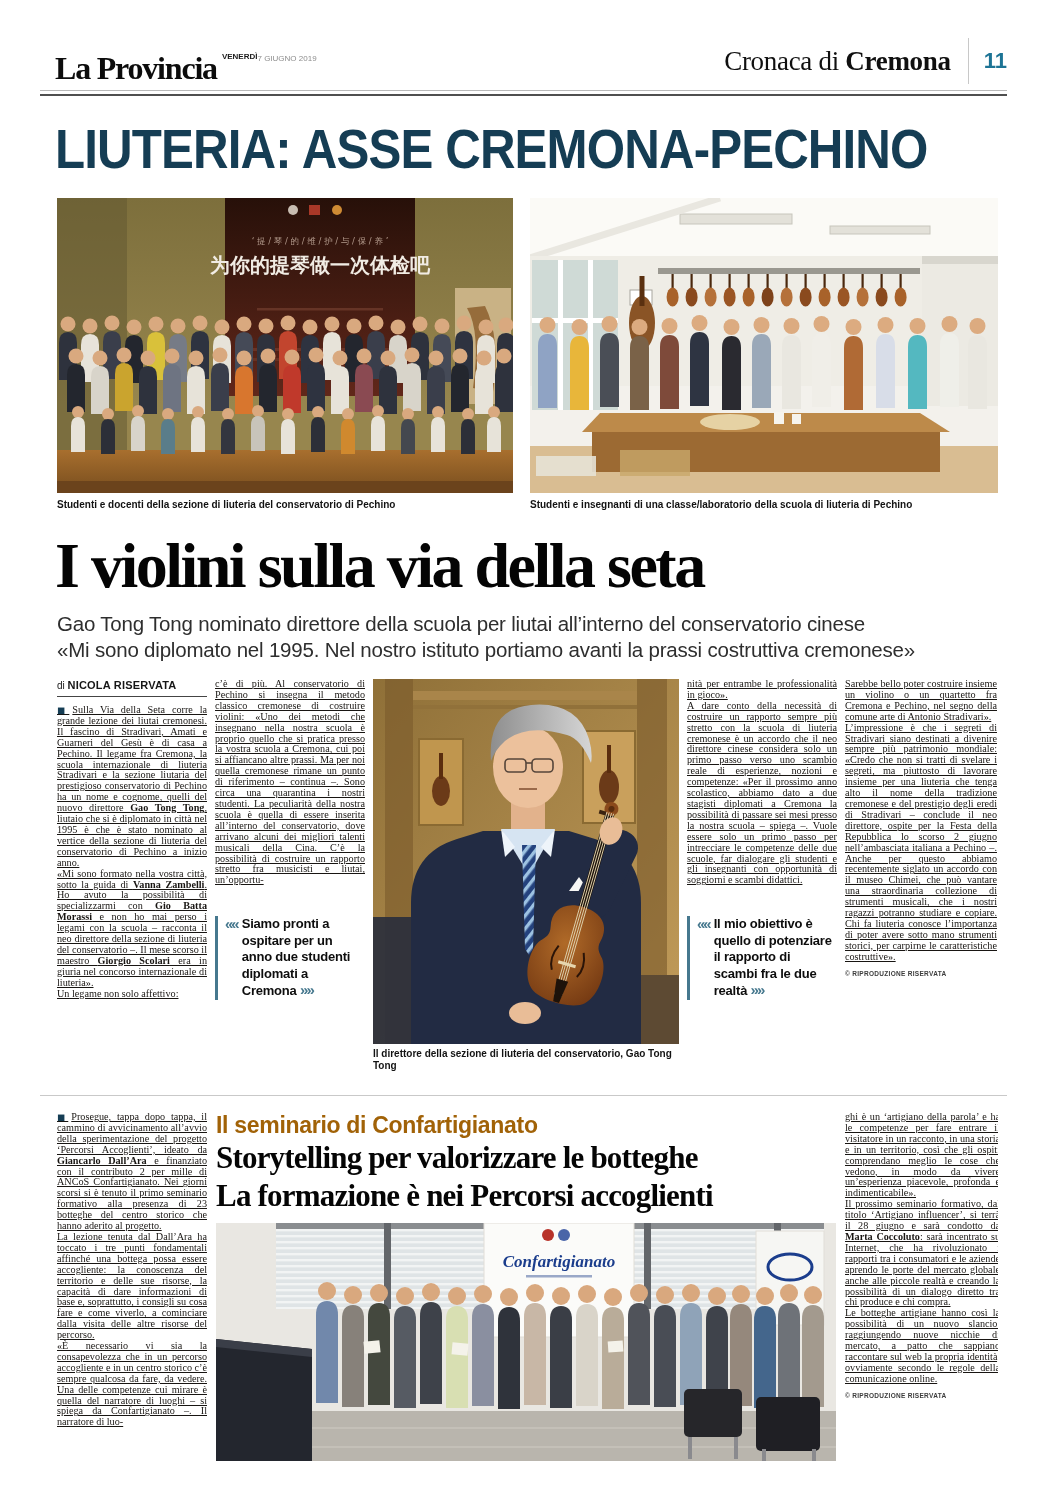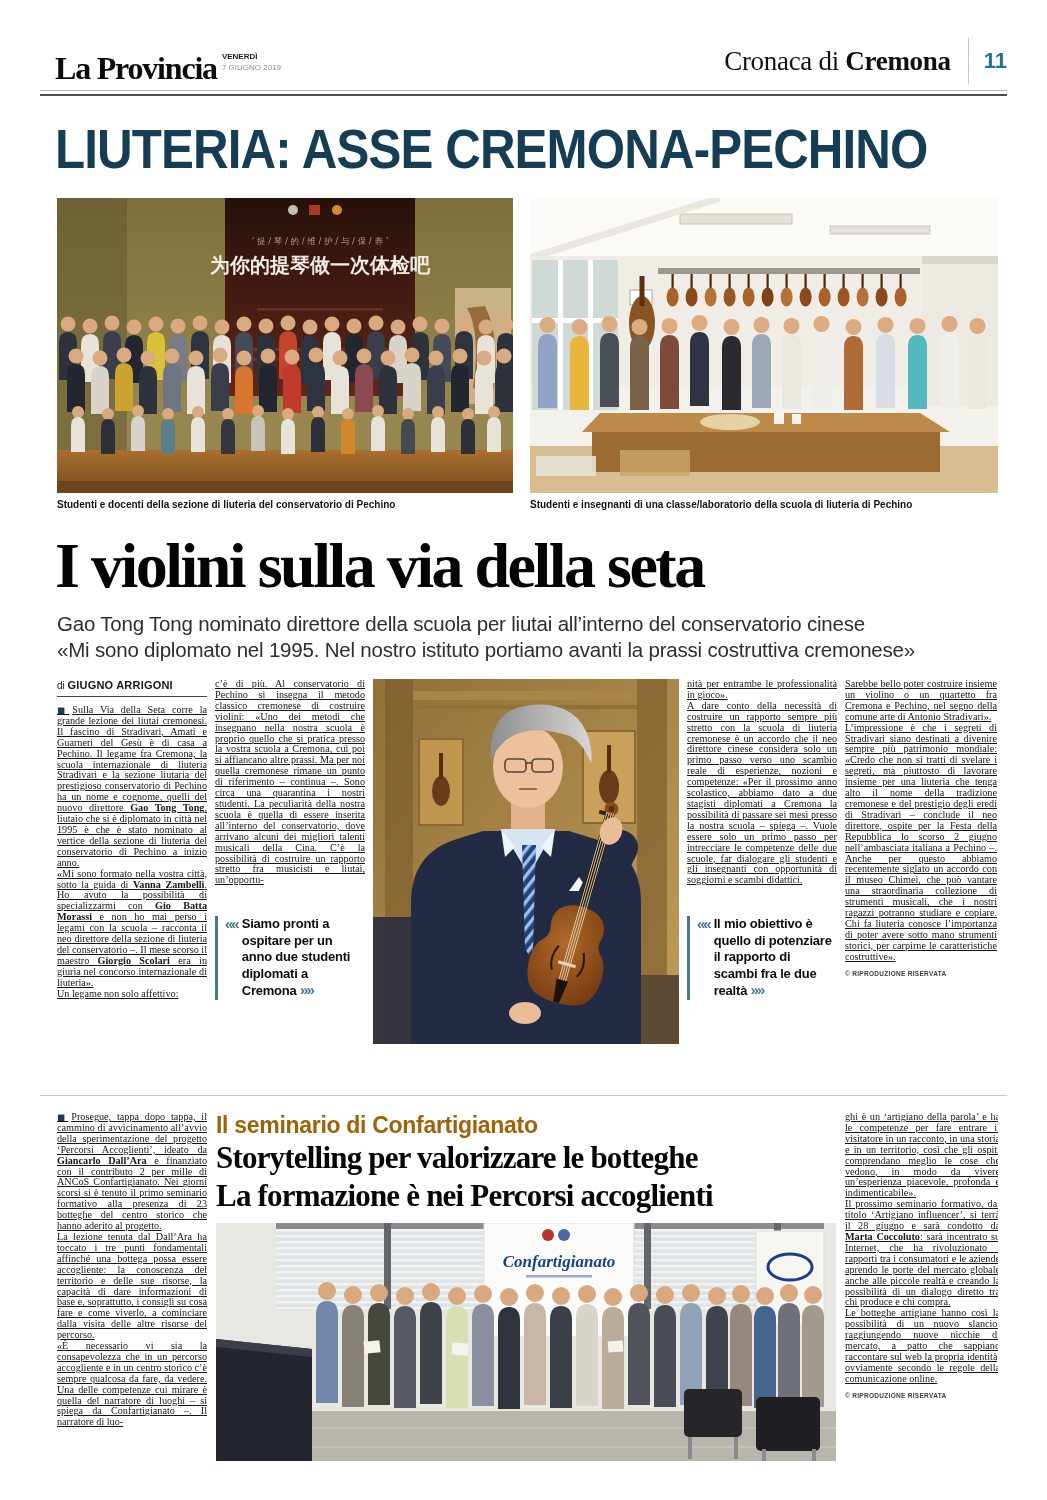--- a/index.html
+++ b/index.html
@@ -4,21 +4,21 @@
 <style>
   html,body{margin:0;padding:0;background:#ffffff;}
   .page{position:relative;width:1047px;height:1500px;background:#fff;overflow:hidden;
         font-family:"Liberation Serif",serif;color:#151311;}
 
   
   .hdr{display:flex;justify-content:space-between;align-items:flex-end;
        margin:34px 40px 0 55px;height:50px;}
   .masthead-wrap{display:flex;align-items:flex-start;gap:5px;}
   .masthead{font:700 32px/32px "Liberation Serif",serif;letter-spacing:-1.2px;color:#0c0c0c;}
-  .dateline{display:flex;flex-direction:column;line-height:9px;padding-bottom:3px;}
+  .dateline{display:flex;flex-direction:row;line-height:9px;padding-bottom:3px;}
   .dateline .day{font:700 8px "Liberation Sans",sans-serif;color:#1a1a1a;}
   .dateline .date{font:400 8px "Liberation Sans",sans-serif;color:#8d8d8d;margin-top:2px;}
   .section-wrap{display:flex;align-items:center;}
   .section{font:400 27px/30px "Liberation Serif",serif;color:#101010;letter-spacing:-0.3px;}
   .section b{font-weight:700;}
   .vrule{width:1px;height:46px;background:#c8c8c8;margin:0 15px 0 17px;}
   .pagenum{font:700 22px "Liberation Sans",sans-serif;color:#1d7495;}
   .hdr-rule{margin:6px 40px 0 40px;border-top:1px solid #b9b9b9;height:3px;border-bottom:2px solid #4f4f4f;}
 
   
@@ -263,21 +263,21 @@
 
   <h2 class="article-title">I violini sulla via della seta</h2>
   <p class="subtitle">
     <span>Gao Tong Tong nominato direttore della scuola per liutai all’interno del conservatorio cinese</span><br>
     <span>«Mi sono diplomato nel 1995. Nel nostro istituto portiamo avanti la prassi costruttiva cremonese»</span>
   </p>
 
   <div class="article-cols">
 
     <div class="bodycol">
-      <div class="byline"><span>di </span><b>GIUGNO ARRIGONI</b></div>
+      <div class="byline"><span>di </span><b>NICOLA RISERVATA</b></div>
       <p><span class="sq">■</span><span>Sulla Via della Seta corre la grande lezione dei liutai cremonesi. Il fascino di Stradivari, Amati e Guarneri del Gesù è di casa a Pechino. Il legame fra Cremona, la scuola internazionale di liuteria Stradivari e la sezione liutaria del prestigioso conservatorio di Pechino ha un nome e cognome, quelli del nuovo direttore </span><b>Gao Tong Tong</b><span>, liutaio che si è diplomato in città nel 1995 è che è stato nominato al vertice della sezione di liuteria del conservatorio di Pechino a inizio anno.</span></p>
       <p><span>«Mi sono formato nella vostra città, sotto la guida di </span><b>Vanna Zambelli</b><span>. Ho avuto la possibilità di specializzarmi con </span><b>Gio Batta Morassi</b><span> e non ho mai perso i legami con la scuola – racconta il neo direttore della sezione di liuteria del conservatorio –. Il mese scorso il maestro </span><b>Giorgio Scolari</b><span> era in giuria nel concorso internazionale di liuteria».</span></p>
       <p>Un legame non solo affettivo:</p>
     </div>
 
     <div class="bodycol">
       <p>c’è di più. Al conservatorio di Pechino si insegna il metodo classico cremonese di costruire violini: «Uno dei metodi che insegnano nella nostra scuola è proprio quello che si pratica presso la vostra scuola a Cremona, cui poi si affiancano altre prassi. Ma per noi quella cremonese rimane un punto di riferimento – continua –. Sono circa una quarantina i nostri studenti. La peculiarità della nostra scuola è quella di essere inserita all’interno del conservatorio, dove arrivano alcuni dei migliori talenti musicali della Cina. C’è la possibilità di costruire un rapporto stretto fra musicisti e liutai, un’opportu-</p>
       <div class="pullquote">
         <span class="qmark">««</span>
         <span class="qtext"><span>Siamo pronti a ospitare per un anno due studenti diplomati a Cremona </span><span class="qmark">»»</span></span>
@@ -345,20 +345,21 @@
           <line x1="-3.4" y1="-150" x2="-3.4" y2="40" stroke="#ded0ac" stroke-width="0.9"></line>
           <line x1="-1.2" y1="-150" x2="-1.2" y2="40" stroke="#ded0ac" stroke-width="0.9"></line>
           <line x1="1.2" y1="-150" x2="1.2" y2="40" stroke="#ded0ac" stroke-width="0.9"></line>
           <line x1="3.4" y1="-150" x2="3.4" y2="40" stroke="#ded0ac" stroke-width="0.9"></line>
           <rect x="-9" y="6" width="18" height="3" fill="#e6d6ae"></rect>
           <path d="M-6 24 L6 24 L3 47 L-3 47 Z" fill="#1d120a"></path>
         </g>
         <ellipse cx="238" cy="152" rx="11" ry="14" transform="rotate(20 238 152)" fill="#e9bd97"></ellipse>
         <ellipse cx="152" cy="334" rx="16" ry="11" fill="#e9bd97"></ellipse>
       </svg>
+      <figcaption class="cap">Il direttore della sezione di liuteria del conservatorio, Gao Tong Tong</figcaption>
     </figure>
 
     <div class="bodycol">
       <p>nità per entrambe le professionalità in gioco».</p>
       <p>A dare conto della necessità di costruire un rapporto sempre più stretto con la scuola di liuteria cremonese è un accordo che il neo direttore cinese considera solo un primo passo verso uno scambio reale di esperienze, nozioni e competenze: «Per il prossimo anno scolastico, abbiamo dato a due stagisti diplomati a Cremona la possibilità di passare sei mesi presso la nostra scuola – spiega –. Vuole essere solo un primo passo per intrecciare le competenze delle due scuole, far dialogare gli studenti e gli insegnanti con opportunità di soggiorni e scambi didattici.</p>
       <div class="pullquote">
         <span class="qmark">««</span>
         <span class="qtext"><span>Il mio obiettivo è quello di potenziare il rapporto di scambi fra le due realtà </span><span class="qmark">»»</span></span>
       </div>
     </div>

